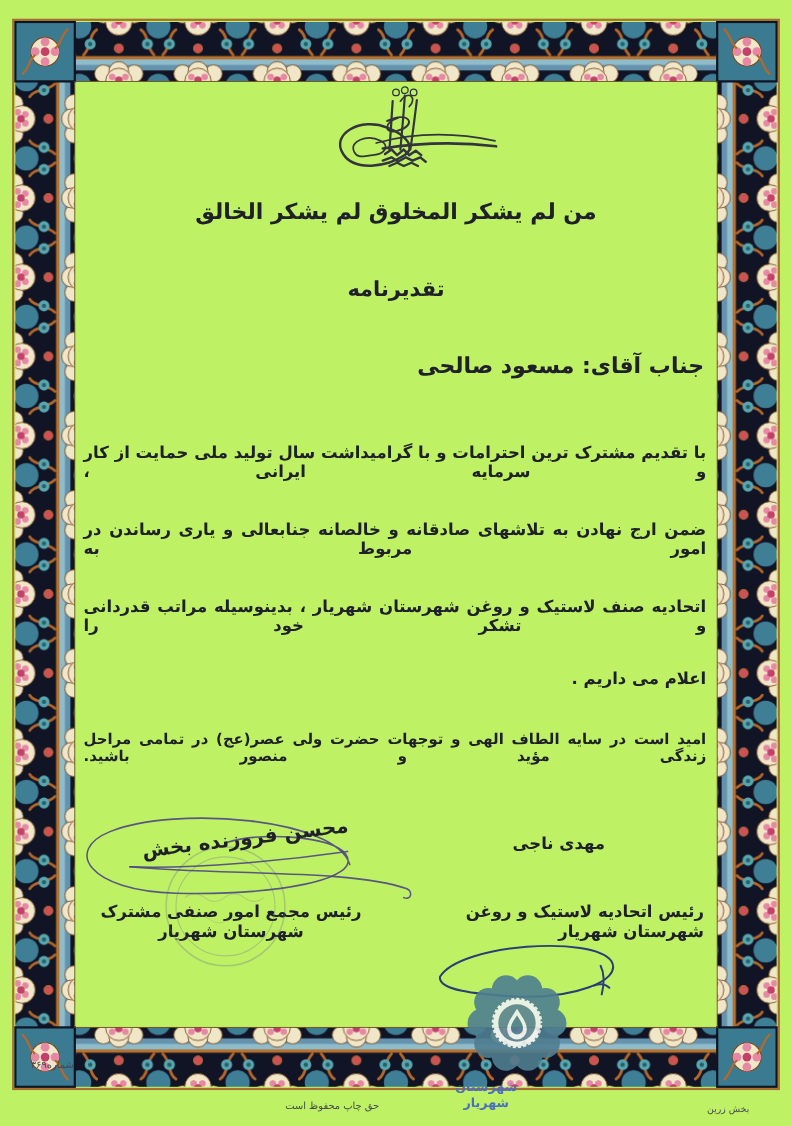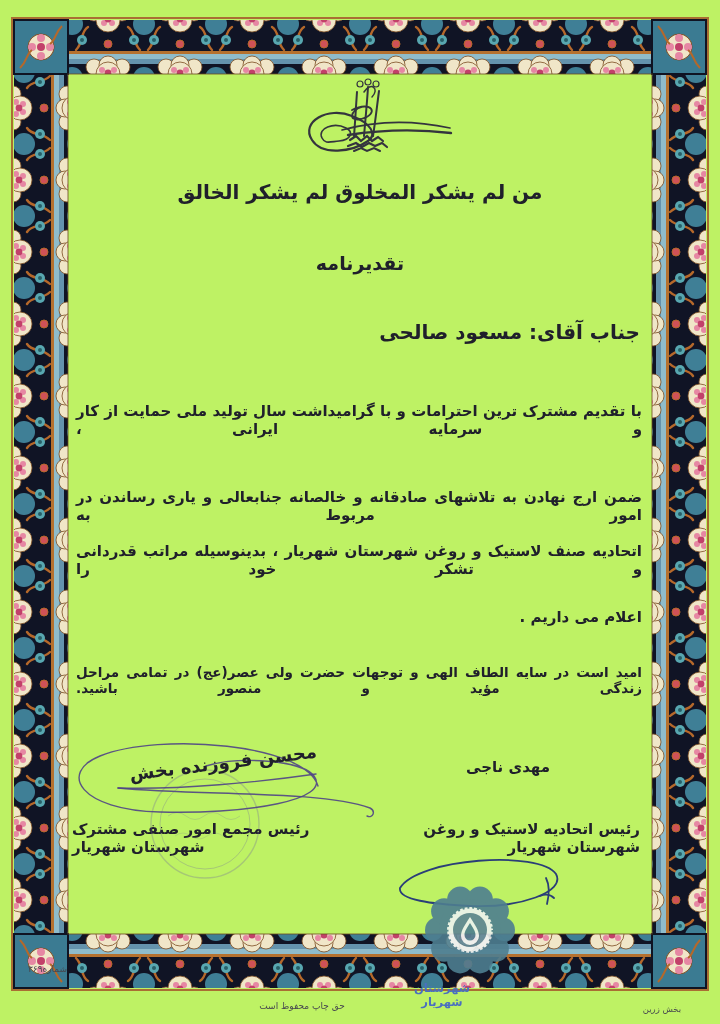--- a/index.html
+++ b/index.html
@@ -13,31 +13,31 @@
   .frame-svg{position:absolute; left:0; top:0; z-index:1;}
   .overlay-svg{position:absolute; left:0; top:0; z-index:3; pointer-events:none;}
   .txt{position:absolute; z-index:2;}
   .hadith{left:110px; top:180px; width:500px; text-align:center;
           font-size:20px; font-weight:bold; letter-spacing:.5px;}
   .cert-title{left:210px; top:252px; width:300px; text-align:center;
           font-size:19px; font-weight:bold;}
   .recipient{right:80px; top:320px; font-size:20px; font-weight:bold;}
   .bodyline{right:78px; width:566px; font-size:15px; font-weight:bold;
             text-align:justify; text-align-last:justify;}
-  .l1{top:402px;} .l2{top:472px;margin-top:16px;} .l3{top:542px;}
+  .l1{top:402px;} .l2{top:472px;} .l3{top:542px;}
   .l4{top:608px; text-align:right; text-align-last:right;}
   .closing{right:78px; width:566px; top:664px; font-size:13.5px; font-weight:bold;
            text-align:justify; text-align-last:justify;}
   .sig-name-right{left:408px; top:758px; width:200px; text-align:center;
            font-size:15px; font-weight:bold;}
   .sig-title-right{right:80px; top:820px; width:280px; text-align:right;
            font-size:15px; font-weight:bold;}
   .sig-name-left{left:108px; top:752px; width:230px; text-align:center;
            font-size:18px; font-weight:bold; transform:rotate(-7deg); z-index:4;}
-  .sig-title-left{left:72px; top:820px; width:276px; text-align:left;
+  .sig-title-left{left:72px; top:820px; width:276px; text-align:center;
            font-size:15px; font-weight:bold;}
   .county-label{left:392px; top:981px; width:100px; text-align:center; z-index:4;
            font-size:11.5px; font-weight:bold; color:#4a6fc0;}
   .foot{color:#47474f; font-size:9px; z-index:2;}
   .foot-serial{left:28px; top:964px; width:76px; text-align:left;}
   .foot-copy{left:252px; top:1001px; width:100px; text-align:center;}
   .foot-district{left:626px; top:1004px; width:72px; text-align:center; font-size:8.5px;}
 </style>
 </head>
 <body>

